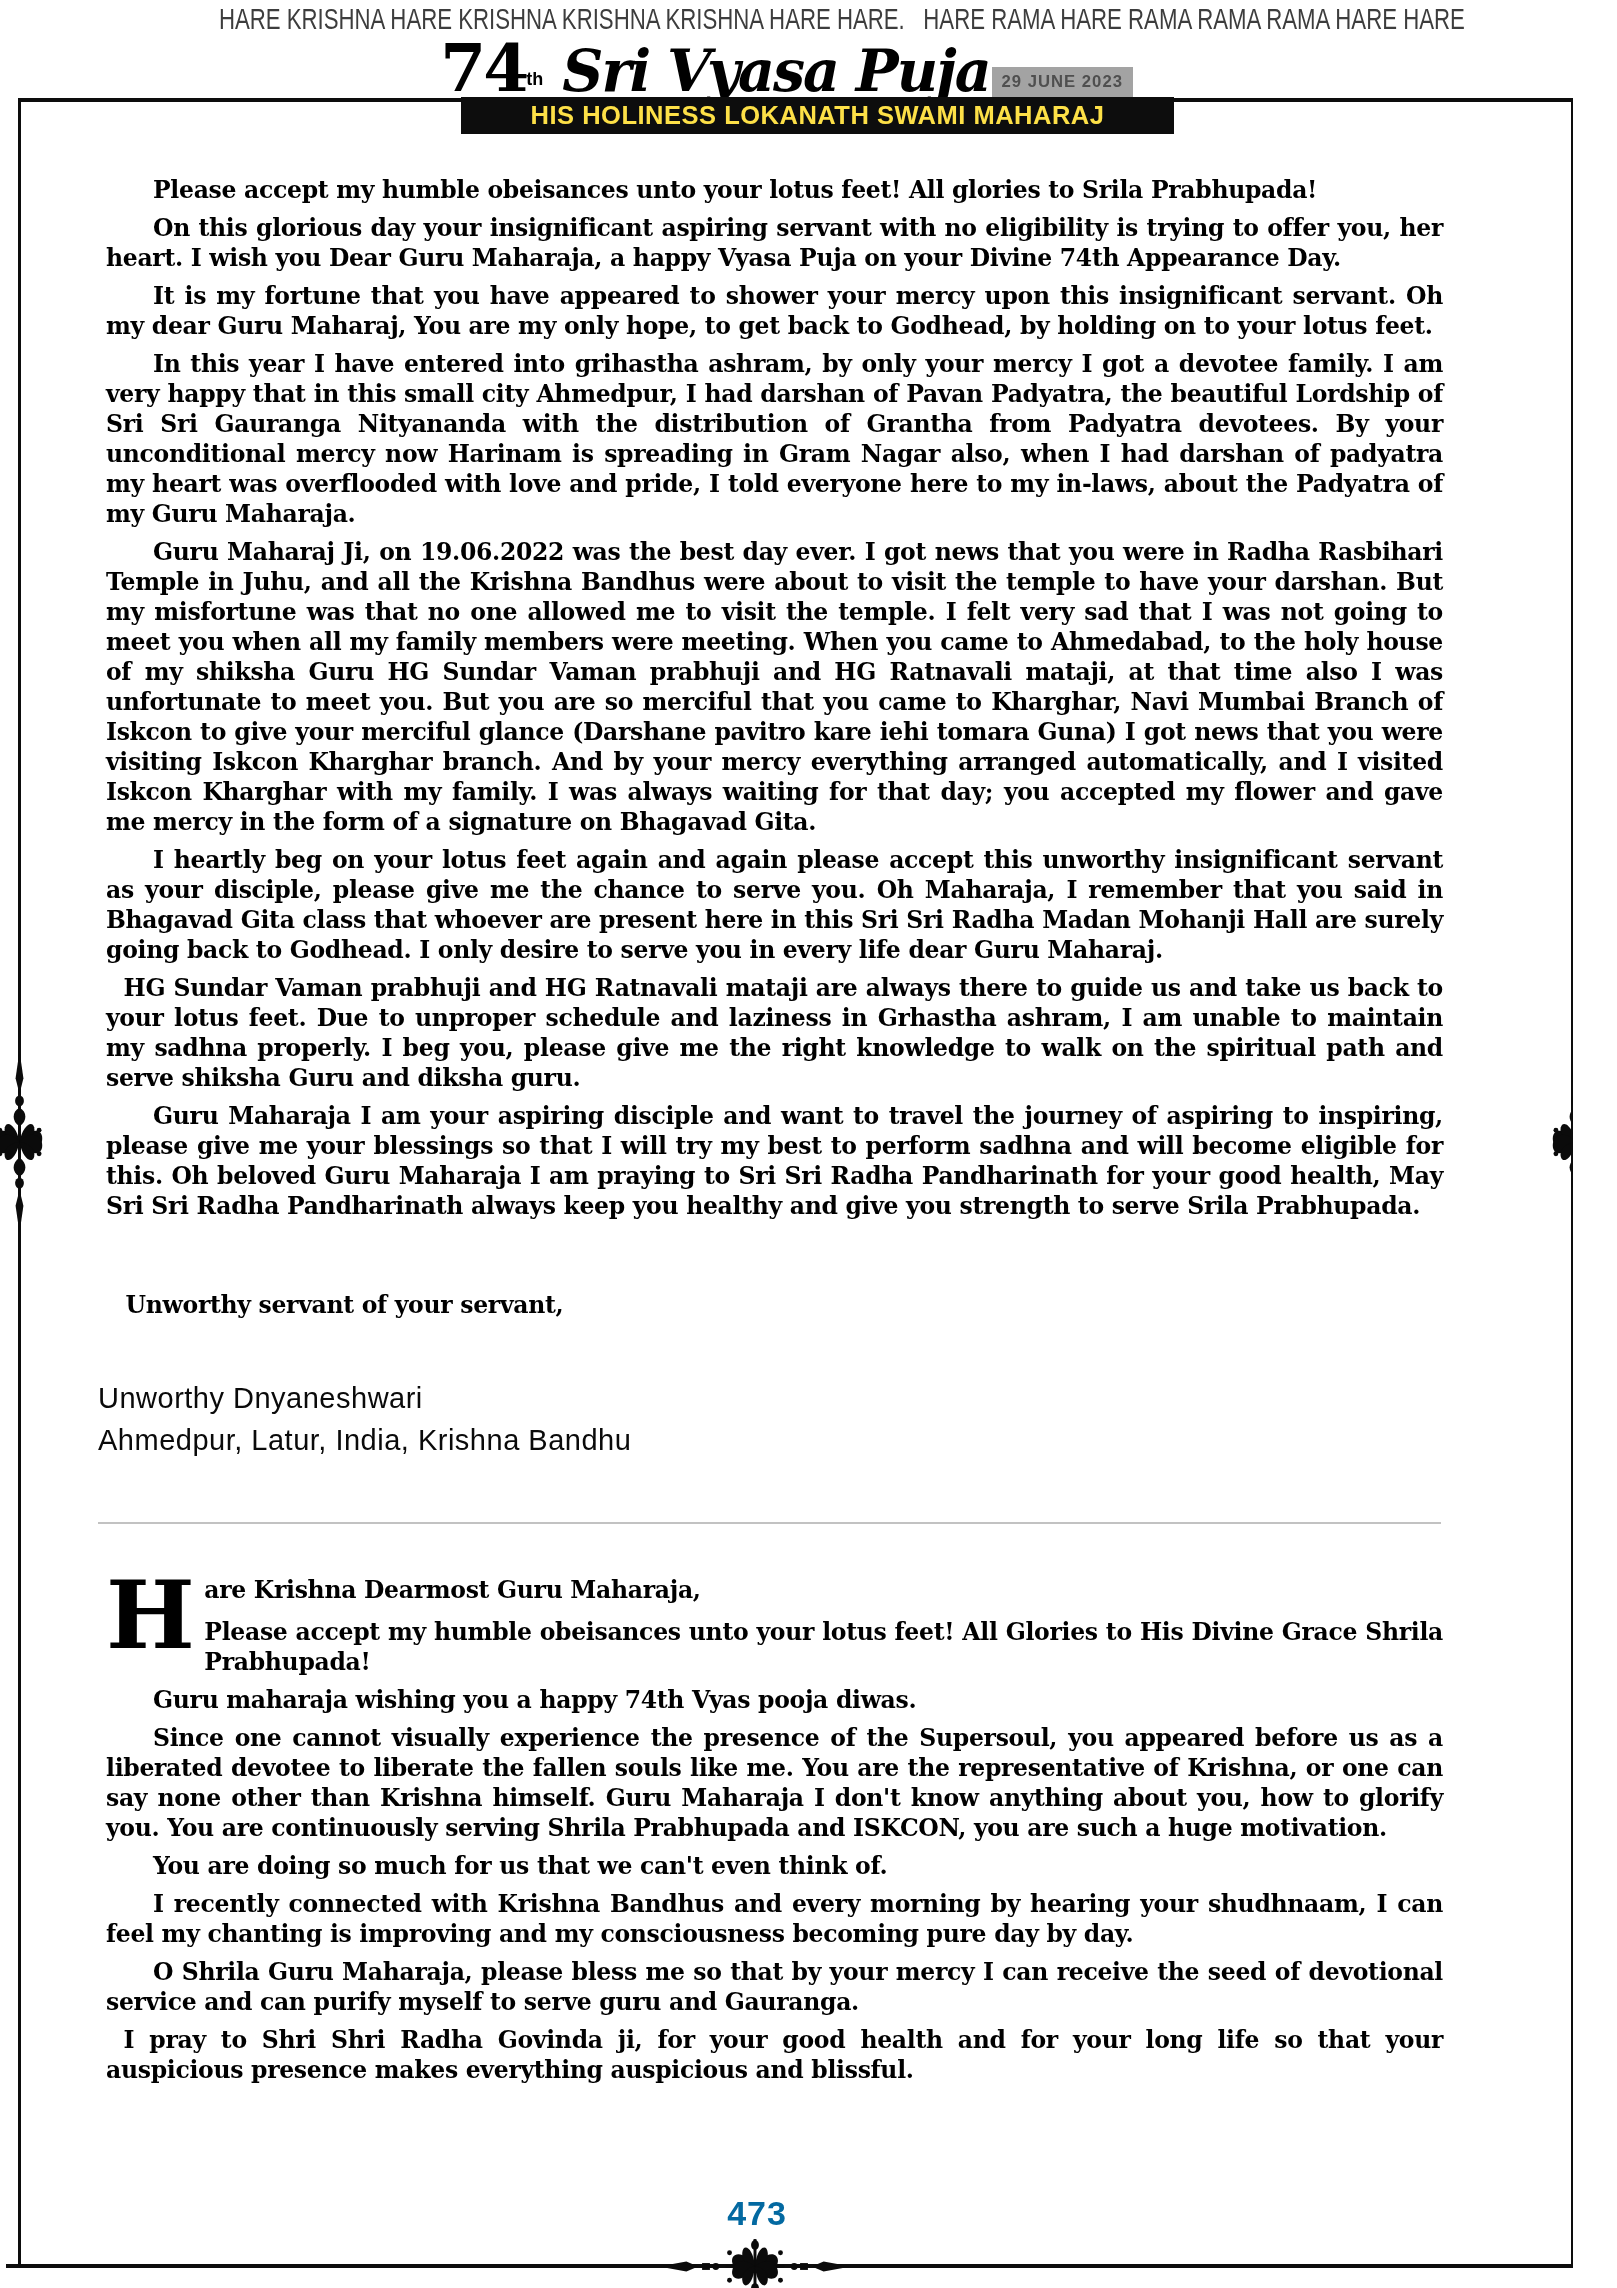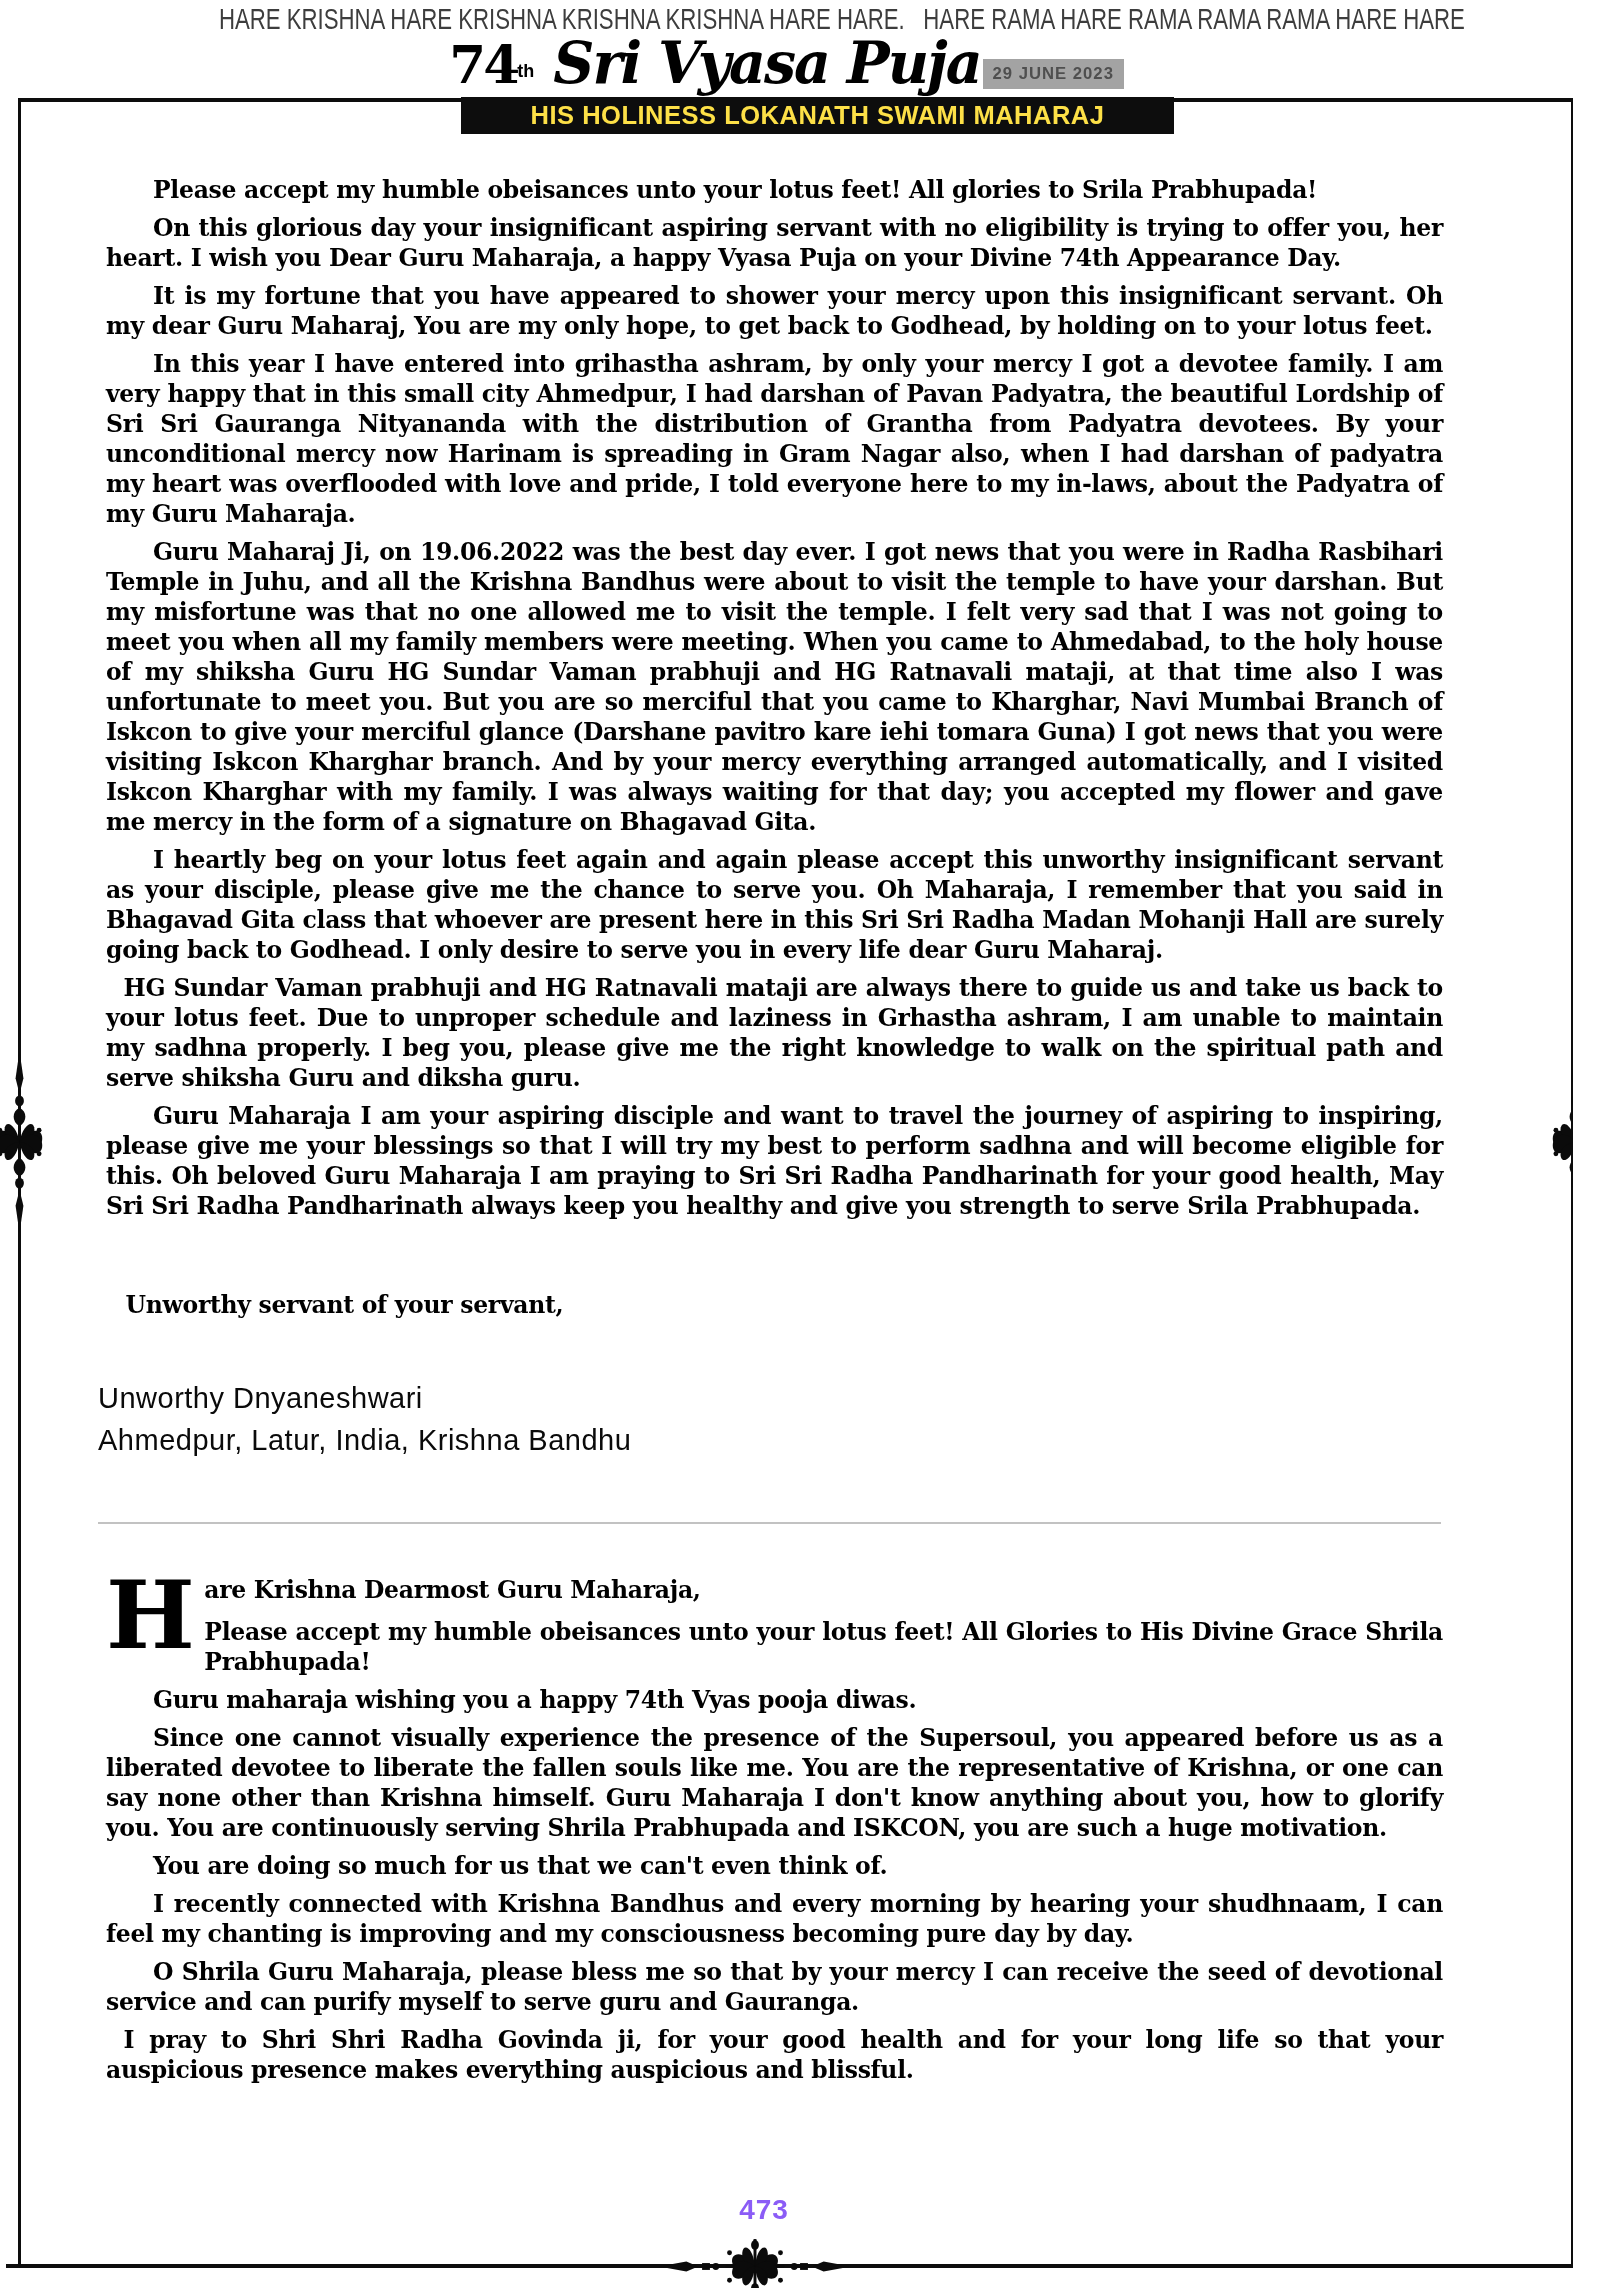--- a/index.html
+++ b/index.html
@@ -18,21 +18,21 @@
     font-family:"Liberation Sans",sans-serif;
     font-size:30px;color:#3d3d3d;
     white-space:pre;
   }
   .mantra .squeeze{display:inline-block;transform:scaleX(0.74);transform-origin:center;}
   
   .title-row{
     position:absolute;top:29px;left:0;width:100%;
     text-align:center;white-space:nowrap;
   }
-  .title-num{font-family:"DejaVu Serif",serif;font-weight:bold;font-size:53px;letter-spacing:-2.9px;vertical-align:baseline;text-align:center;}
+  .title-num{font-family:"DejaVu Serif",serif;font-weight:bold;font-size:66px;letter-spacing:-2.9px;vertical-align:baseline;text-align:center;}
   .title-ord{font-family:Liberation Sans, sans-serif;font-weight:bold;font-size:18px;vertical-align:super;letter-spacing:0;}
   .title-name{font-family:"DejaVu Serif",serif;font-weight:bold;font-style:italic;font-size:57px;letter-spacing:-2px;margin-left:19px;}
   .date-badge{
     display:inline-block;background:#a3a3a3;color:#4f4f4f;
     font-family:"Liberation Sans",sans-serif;font-weight:bold;
     font-size:16.7px;letter-spacing:1px;padding:4.9px 9.8px;
     position:relative;top:-3.9px;margin-left:2px;
   }
   
   .banner{
@@ -69,24 +69,24 @@
   }
   .letter2{margin-top:51px;}
   .salutation-line{text-indent:0 !important;margin-bottom:11.8px !important;text-align:left;}
   .dropcap{
     float:left;
     font-size:94px;line-height:73px;
     padding:3.9px 9.8px 0 0;
   }
   
   .page-number{
-    position:absolute;top:2194px;left:7px;width:1514px;
+    position:absolute;top:2194px;left:0;width:1514px;
     text-align:center;
     font-family:"Liberation Sans",sans-serif;font-weight:bold;
-    font-size:28px;letter-spacing:1px;color:#8b5cf6;
+    font-size:34px;letter-spacing:1px;color:#0369a1;
   }
   .side-ornament{position:absolute;width:53px;height:186px;}
   .side-ornament.left{left:-6.9px;top:1049px;}
   .side-ornament.right{left:1549px;top:1049px;}
   .bottom-ornament{position:absolute;left:657px;top:2237px;width:196px;height:59px;}
 </style>
 </head>
 <body>
 
 <div class="page">

